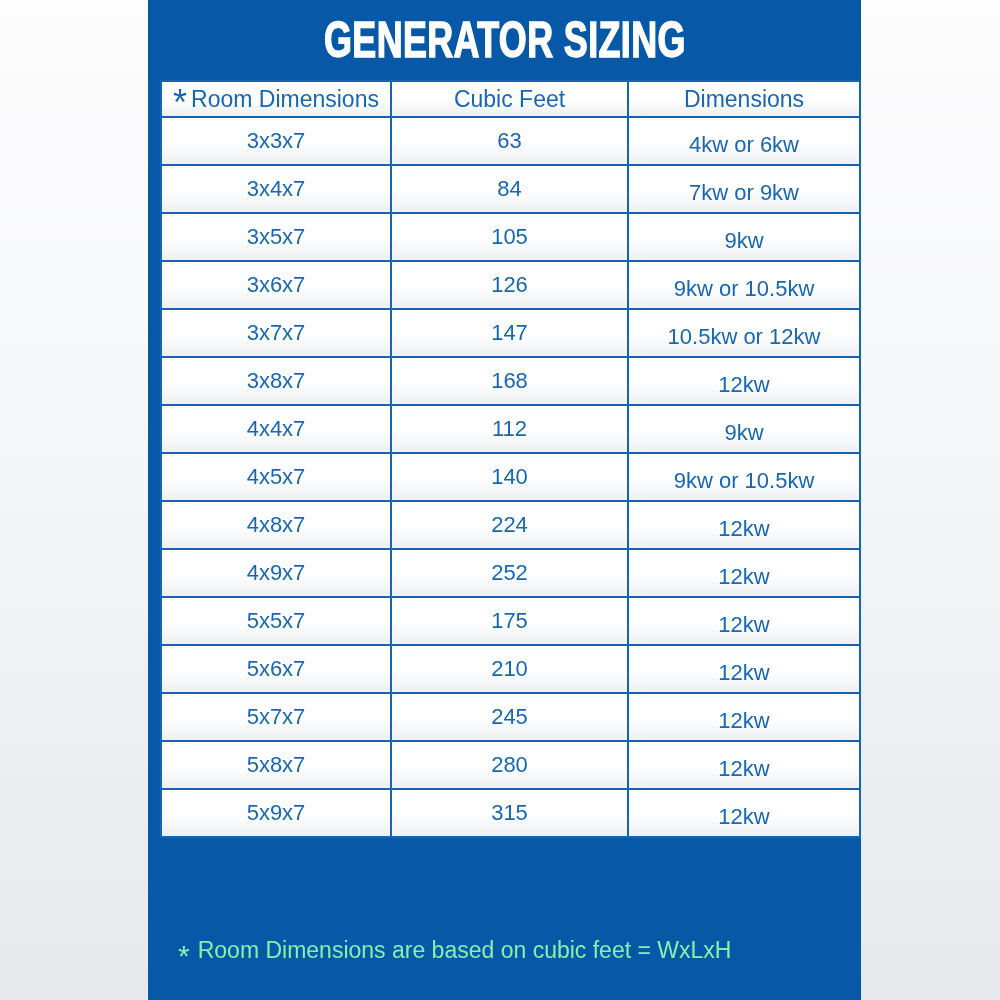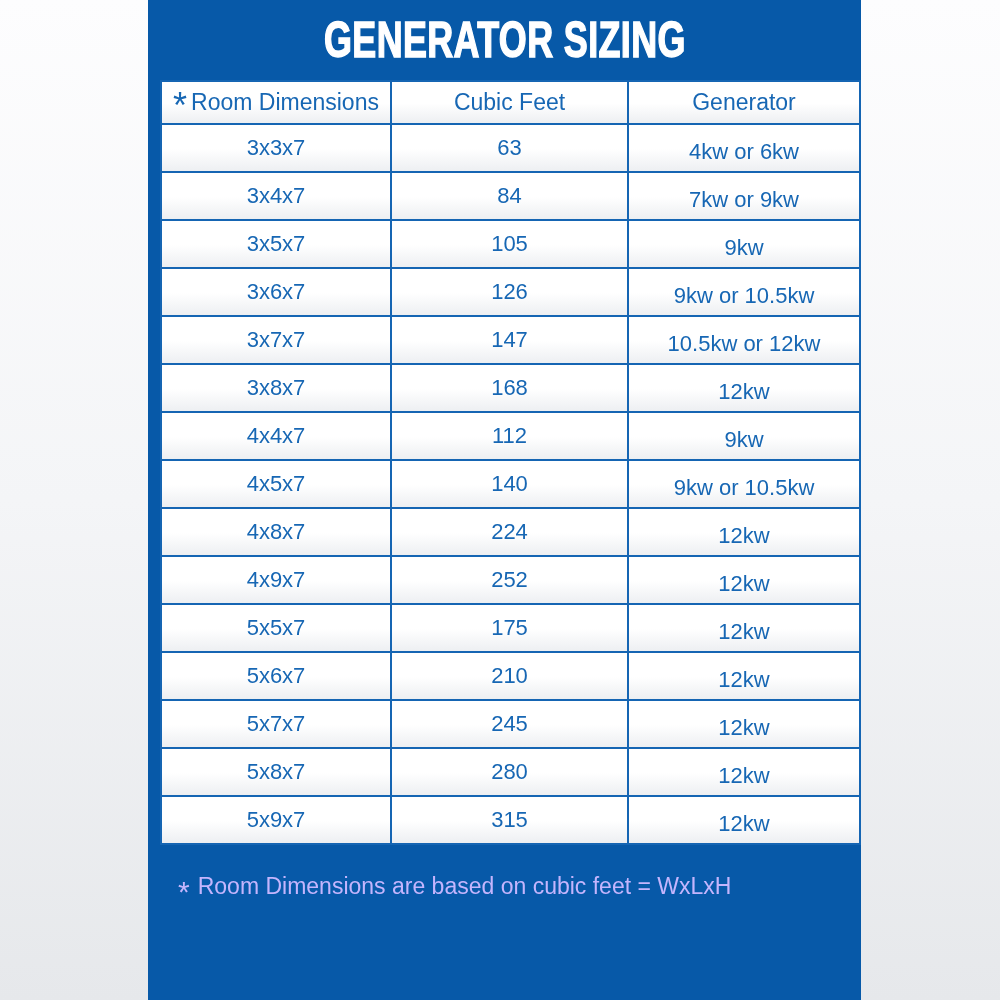--- a/index.html
+++ b/index.html
@@ -45,36 +45,36 @@
   .sizing-table th, .sizing-table td {
     border: 2px solid #1565b3;
     text-align: center;
     vertical-align: middle;
     color: #1767b4;
     font-weight: normal;
     background: linear-gradient(180deg, #ffffff 52%, #edeff2 100%);
     overflow: hidden;
     white-space: nowrap;
   }
-  .sizing-table thead tr { height: 43px; }
+  .sizing-table thead tr { height: 36px; }
   .sizing-table th { font-size: 23px; }
   .sizing-table tbody tr { height: 45px; }
   .sizing-table td { font-size: 22px; }
   .sizing-table td.c2 { padding-top: 9px; height: 36px; }
   .ast {
     font-size: 36px;
     vertical-align: -8px;
     margin-right: 4px;
     line-height: 0;
   }
   .footnote {
     position: absolute;
     left: 30px;
-    top: 870px;
-    color: #c4b5fd;
+    top: 934px;
+    color: #86efac;
     font-size: 23px;
     line-height: 32px;
     white-space: nowrap;
     text-align: center;
   }
   .fast {
     font-size: 30px;
     vertical-align: -8px;
     margin-right: 8px;
     line-height: 0;
@@ -93,21 +93,21 @@
     <table class="sizing-table">
       <colgroup>
         <col style="width:230px">
         <col style="width:237px">
         <col style="width:232px">
       </colgroup>
       <thead>
         <tr>
           <th class="c0"><span class="ast">*</span><span>Room Dimensions</span></th>
           <th class="c1">Cubic Feet</th>
-          <th class="c2h">Generator</th>
+          <th class="c2h">Dimensions</th>
         </tr>
       </thead>
       <tbody>
           <tr>
             <td class="c0">3x3x7</td>
             <td class="c1">63</td>
             <td class="c2">4kw or 6kw</td>
           </tr>
           <tr>
             <td class="c0">3x4x7</td>

